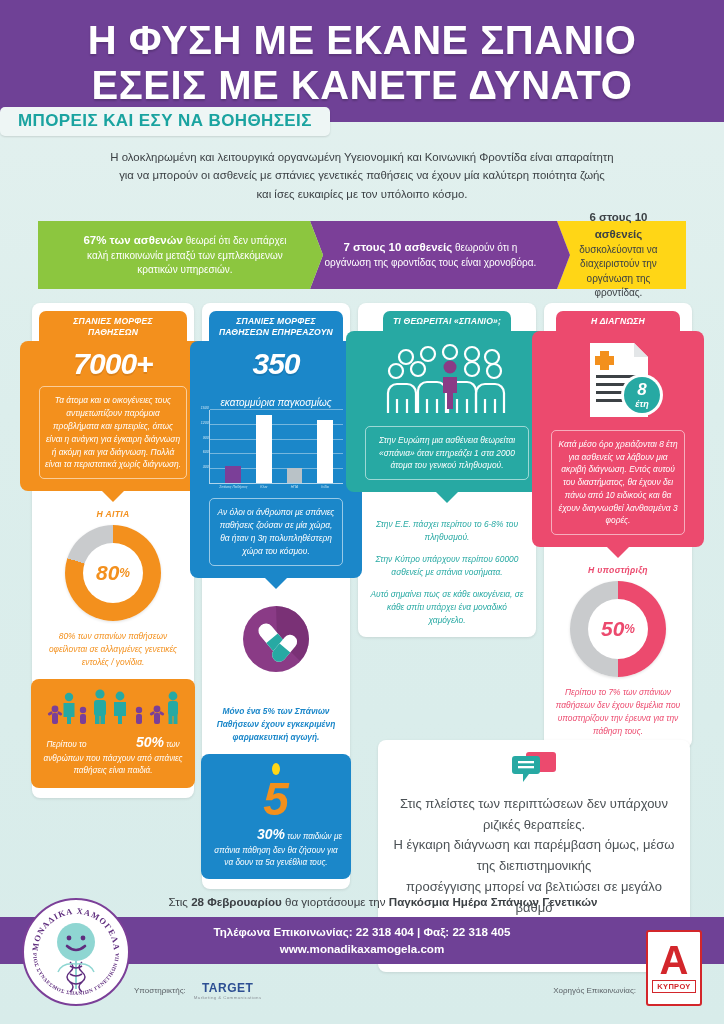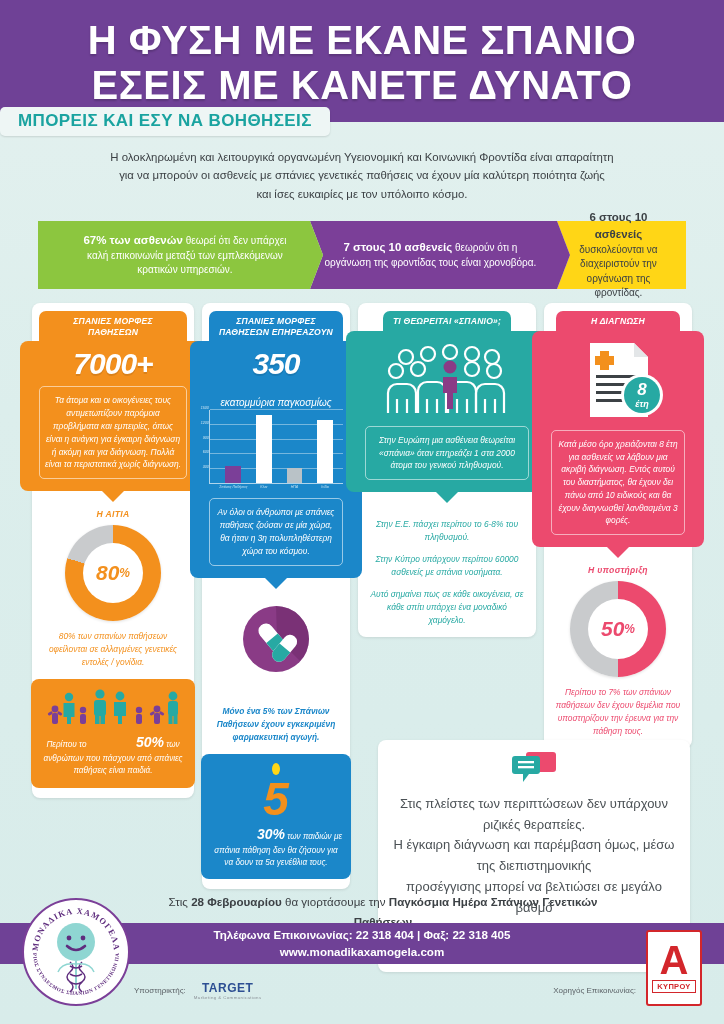--- a/index.html
+++ b/index.html
@@ -102,21 +102,21 @@
 
   
   .people{display:flex;gap:2px;align-items:flex-end;justify-content:center;}
 
   
   .cta{display:flex;align-items:center;margin:16px 28px 0;gap:10px;}
   .cta-text{flex:1;font-size:11.6px;line-height:1.7;color:#3c4145;text-align:center;}
   .cta-text b{font-weight:bold;}
 
   
-  .footbar{position:absolute;left:0;right:0;bottom:60px;height:41px;background:#6f4196;
+  .footbar{position:absolute;left:0;right:0;bottom:60px;height:47px;background:#6f4196;
            display:flex;flex-direction:column;align-items:center;justify-content:center;color:#fff;}
   .footbar div{font-size:11.6px;font-weight:bold;line-height:1.45;}
   .footrow{position:absolute;left:0;right:0;bottom:14px;height:40px;display:flex;
            align-items:center;padding:0 26px;font-size:8px;color:#5b6166;}
   .alpha{position:absolute;right:22px;bottom:18px;width:52px;height:72px;background:#fff;
          border:2px solid #d3262b;border-radius:3px;display:flex;flex-direction:column;
          align-items:center;justify-content:center;}
   .alpha .a{color:#d3262b;font-size:40px;font-weight:bold;line-height:.85;}
   .alpha .k{color:#d3262b;font-size:7.5px;font-weight:bold;letter-spacing:.3px;
             border:1px solid #d3262b;padding:1px 4px;margin-top:3px;}

